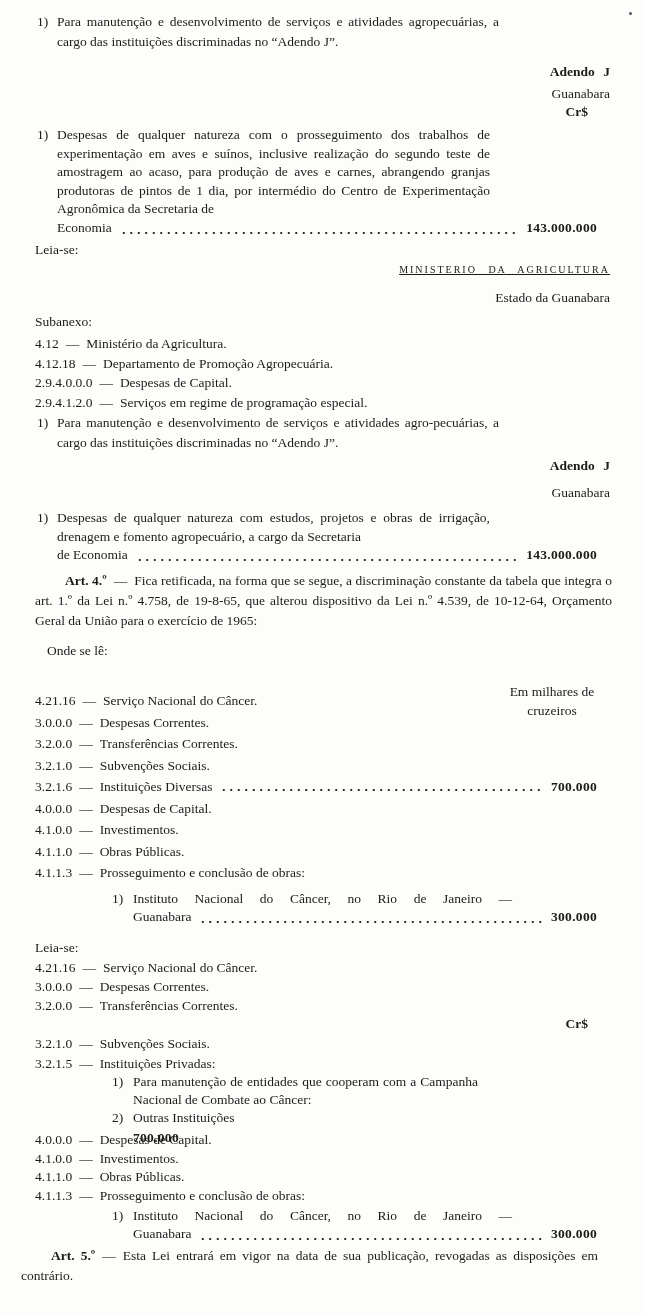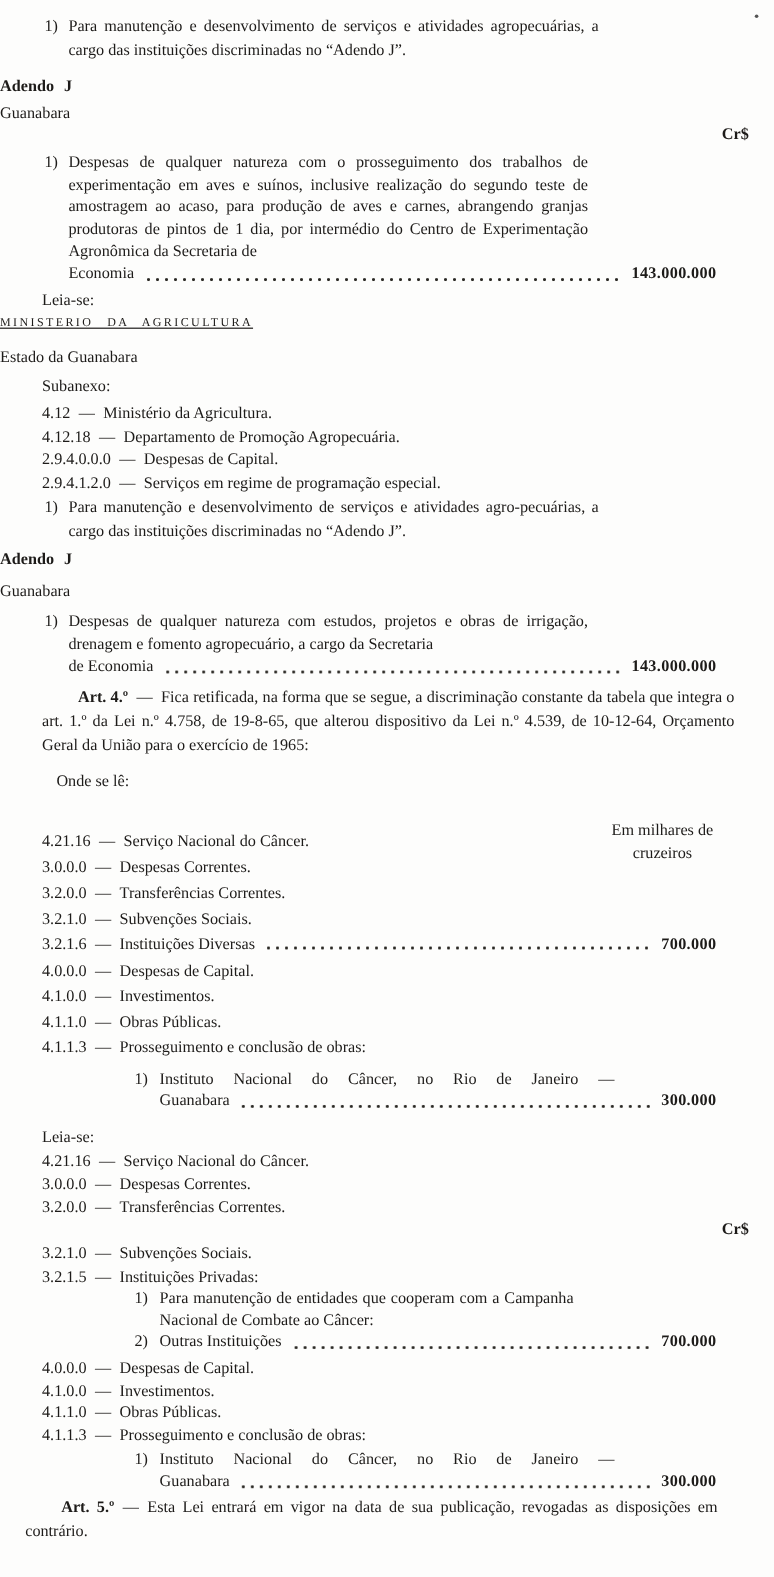--- a/index.html
+++ b/index.html
@@ -28,26 +28,26 @@
     flex:1; height:11px; align-self:flex-end;
     margin:0 8px 2px 8px;
     background-image:radial-gradient(circle,#2a2824 1.05px,transparent 1.35px);
     background-size:7.5px 4px;
     background-repeat:repeat-x;
     background-position:left bottom;
   }
   .amount { font-weight:bold; white-space:nowrap; letter-spacing:0.3px; }
 
   
-  .center-head { left:0; width:610px; text-align:left; }
+  .center-head { left:0; width:610px; text-align:right; }
   .bold { font-weight:bold; }
   .adendo { word-spacing:5px; }
   .ministry-title { font-size:10px; letter-spacing:2px; word-spacing:7px;text-decoration:underline; }
 
-  .right-col { left:0; width:588px; text-align:right;padding-left:36px; }
+  .right-col { left:0; width:588px; text-align:right; }
 
   .unit-note { text-align:center; line-height:19px; }
 
   
   .code-row { line-height:14px; }
   .dash { margin:0 7px; }
   .onde-rows .code-row { margin-bottom:7.5px; }
   .sub-rows .code-row { margin-bottom:5.5px; }
   .leia-a .code-row { margin-bottom:5px; }
   .leia-b .code-row { margin-bottom:5.5px; }
@@ -190,21 +190,21 @@
   <div class="blk nested" style="top:1073px; width:485px;">
     <div class="num-item">
       <span class="marker">1)</span>
       <div class="content">
         <p class="jtext" style="width:345px;">Para manutenção de entidades que cooperam com a Campanha Nacional de Combate ao Câncer:</p>
       </div>
     </div>
     <div class="num-item">
       <span class="marker">2)</span>
       <div class="content">
-        <div class="leader-row" style="width:464px;">
+        <div class="leader-row" style="width:464px;flex-direction:column;">
           <span>Outras Instituições</span>
           <span class="dots"></span>
           <span class="amount">700.000</span>
         </div>
       </div>
     </div>
   </div>
 
   <div class="blk leia-c" style="left:35px; top:1133px; width:562px;">
     <div class="code-row"><span>4.0.0.0</span><span class="dash">—</span><span>Despesas de Capital.</span></div>

